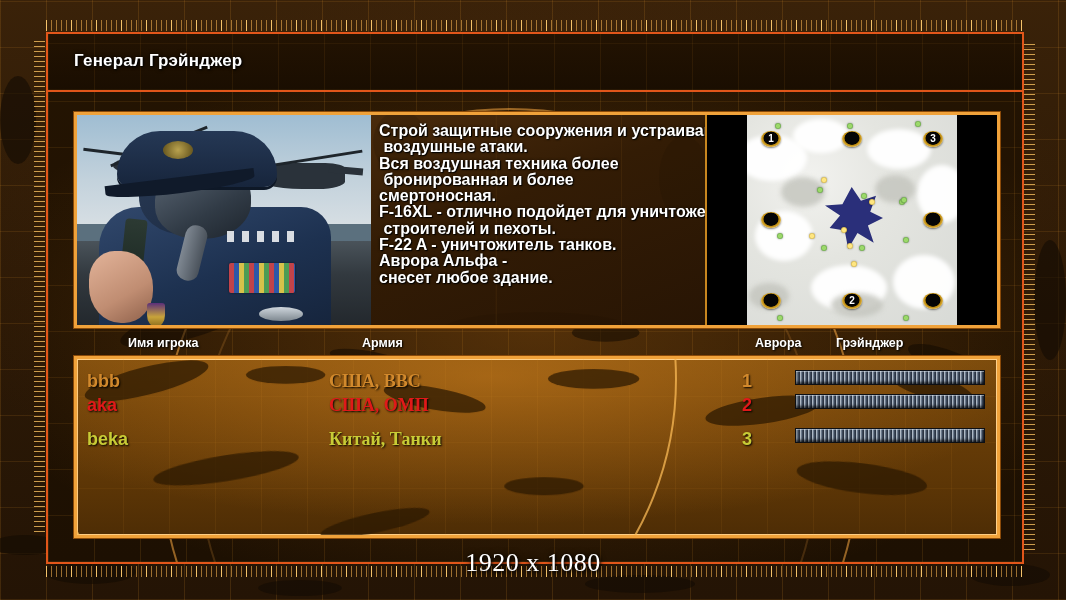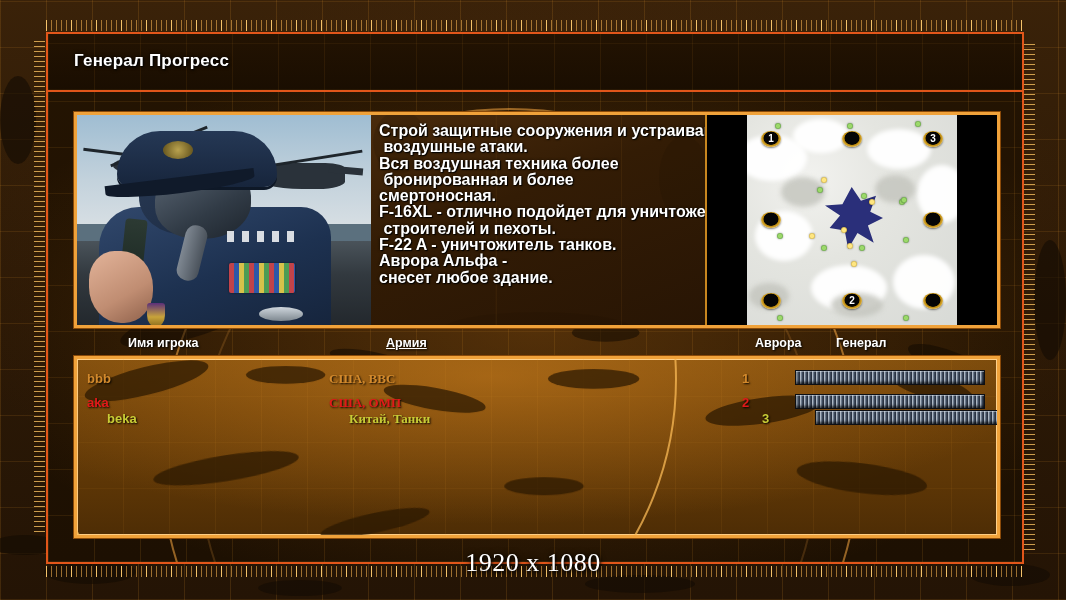--- a/index.html
+++ b/index.html
@@ -290,21 +290,21 @@
   
   #col-headers {
     position: absolute;
     left: 26px; top: 302px;
     width: 926px; height: 22px;
     color:#ffffff; font-size: 12.5px; font-weight: bold;
     text-shadow: 1px 1px 2px #000;
   }
   #col-headers span { position:absolute; top:0; white-space: nowrap; margin-left: 44px; }
   .ch-name { left: 10px; }
-  .ch-army { left: 268px; text-decoration: underline; }
+  .ch-army { left: 244px; }
   .ch-team { left: 637px; }
   .ch-prog { left: 718px; }
 
   #table-panel {
     position: absolute;
     left: 26px; top: 322px;
     width: 926px; height: 182px;
     border: 3px solid #f0a23a;
     box-shadow: 0 0 0 1px #8a4a09, inset 0 0 0 1px #ffd089;
     background:
@@ -317,21 +317,21 @@
   .table-arc {
     position:absolute; left:-40px; top:-300px;
     width: 640px; height: 640px; border-radius:50%;
     border: 2px solid rgba(250,185,85,0.75);
     pointer-events:none;
   }
 
   .prow {
     position: absolute;
     left: 0; right: 0; height: 24px;
-    font-size: 13px;
+    font-size: 18px;
     font-weight: bold;
     text-shadow: 1px 1px 2px rgba(0,0,0,.95);
     white-space: nowrap;
   }
   .prow > span { position:absolute; top:4px; }
   .p-name { left: 10px; }
   .p-army { left: 252px; font-family: Liberation Serif, serif; }
   .p-team { left: 665px; }
   .bar {
     position:absolute; left: 718px; top: 3px;
@@ -393,21 +393,21 @@
         <ellipse cx="330" cy="330" rx="48" ry="10" transform="rotate(12 330 330)"></ellipse>
         <ellipse cx="560" cy="300" rx="34" ry="9"></ellipse>
         <ellipse cx="810" cy="420" rx="60" ry="14" transform="rotate(-8 810 420)"></ellipse>
         <ellipse cx="905" cy="330" rx="44" ry="12" transform="rotate(20 905 330)"></ellipse>
         <ellipse cx="250" cy="470" rx="52" ry="11" transform="rotate(-10 250 470)"></ellipse>
       </g>
     </svg>
 
     <div id="titlebar">
       <div class="gridlines"></div>
-      <div id="title-text">Генерал Прогресс</div>
+      <div id="title-text">Генерал Грэйнджер</div>
     </div>
 
     <div id="top-panel">
 
       <div id="portrait">
         <div class="port-sky"></div>
         <div class="port-sea" style="top:52%;height:10%;"></div>
         <div class="port-deck"></div>
 
         <div class="heli heli-body" style="left:176px; top:48px; width:92px; height:26px;"></div>
@@ -499,21 +499,21 @@
             <div class="res" style="left: 30px; top: 200px;"></div>
             <div class="res" style="left: 156px; top: 200px;"></div>
           </div>
       </div>
     </div>
 
     <div id="col-headers">
       <span class="ch-name">Имя игрока</span>
       <span class="ch-army">Армия</span>
       <span class="ch-team">Аврора</span>
-      <span class="ch-prog">Генерал</span>
+      <span class="ch-prog">Грэйнджер</span>
     </div>
 
     <div id="table-panel">
       <div class="gridlines"></div>
       <div class="table-arc"></div>
       <svg class="table-blotches" viewBox="0 0 926 182" preserveAspectRatio="none">
         <g fill="#2a1802" opacity=".85">
           <ellipse cx="70" cy="22" rx="64" ry="14" transform="rotate(-14 70 22)"></ellipse>
           <ellipse cx="210" cy="16" rx="40" ry="9"></ellipse>
           <ellipse cx="360" cy="40" rx="52" ry="11" transform="rotate(10 360 40)"></ellipse>
@@ -532,21 +532,21 @@
             <span class="p-army">США, ВВС</span>
             <span class="p-team">1</span>
             <div class="bar"></div>
           </div>
           <div class="prow" style="top: 32px; color: rgb(224, 25, 25);">
             <span class="p-name">aka</span>
             <span class="p-army">США, ОМП</span>
             <span class="p-team">2</span>
             <div class="bar"></div>
           </div>
-          <div class="prow" style="top: 48px; color: rgb(200, 204, 54); margin-left: 20px;">
+          <div class="prow" style="top: 66px; color: rgb(200, 204, 54);">
             <span class="p-name">beka</span>
             <span class="p-army">Китай, Танки</span>
             <span class="p-team">3</span>
             <div class="bar"></div>
           </div>
         </div>
     </div>
   </div>
 
   <div id="resolution">1920 x 1080</div>

